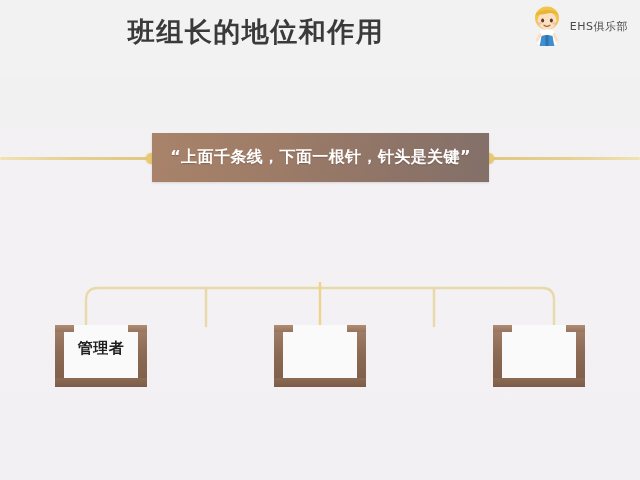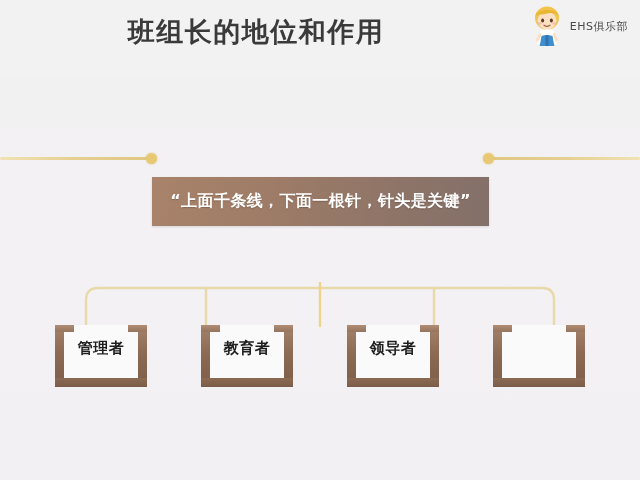--- a/index.html
+++ b/index.html
@@ -82,21 +82,20 @@
 
   #banner {
     position: absolute;
     left: 152px; top: 133px;
     width: 337px; height: 49px;
     background: linear-gradient(100deg, #a9836a 0%, #9e7c67 35%, #8e7468 72%, #837069 100%);
     display: flex;
     align-items: center;
     justify-content: center;
     box-shadow: 0 1px 2px rgba(0,0,0,.12);
-    margin-top: 44px;
   }
   #banner-text {
     font-size: 16px;
     font-weight: bold;
     color: #ffffff;
     letter-spacing: 0.4px;
     white-space: nowrap;
     text-shadow: 0 1px 1px rgba(80,55,40,.35);
   }
 
@@ -240,37 +239,27 @@
     </div>
 
 
     <div class="role-box">
       <div class="bk-face"></div>
       <div class="bk-left"></div>
       <div class="bk-right"></div>
       <div class="bk-bottom"></div>
       <div class="bk-tab-l"></div>
       <div class="bk-tab-r"></div>
-      <div class="role-label">教育者</div>
-    </div>
+    </div>
+
 
     <div class="role-box">
       <div class="bk-face"></div>
       <div class="bk-left"></div>
       <div class="bk-right"></div>
       <div class="bk-bottom"></div>
       <div class="bk-tab-l"></div>
       <div class="bk-tab-r"></div>
-      <div class="role-label">领导者</div>
-    </div>
-
-    <div class="role-box">
-      <div class="bk-face"></div>
-      <div class="bk-left"></div>
-      <div class="bk-right"></div>
-      <div class="bk-bottom"></div>
-      <div class="bk-tab-l"></div>
-      <div class="bk-tab-r"></div>
     </div>
 
   </div>
 
 </div>
 
 </body></html>

